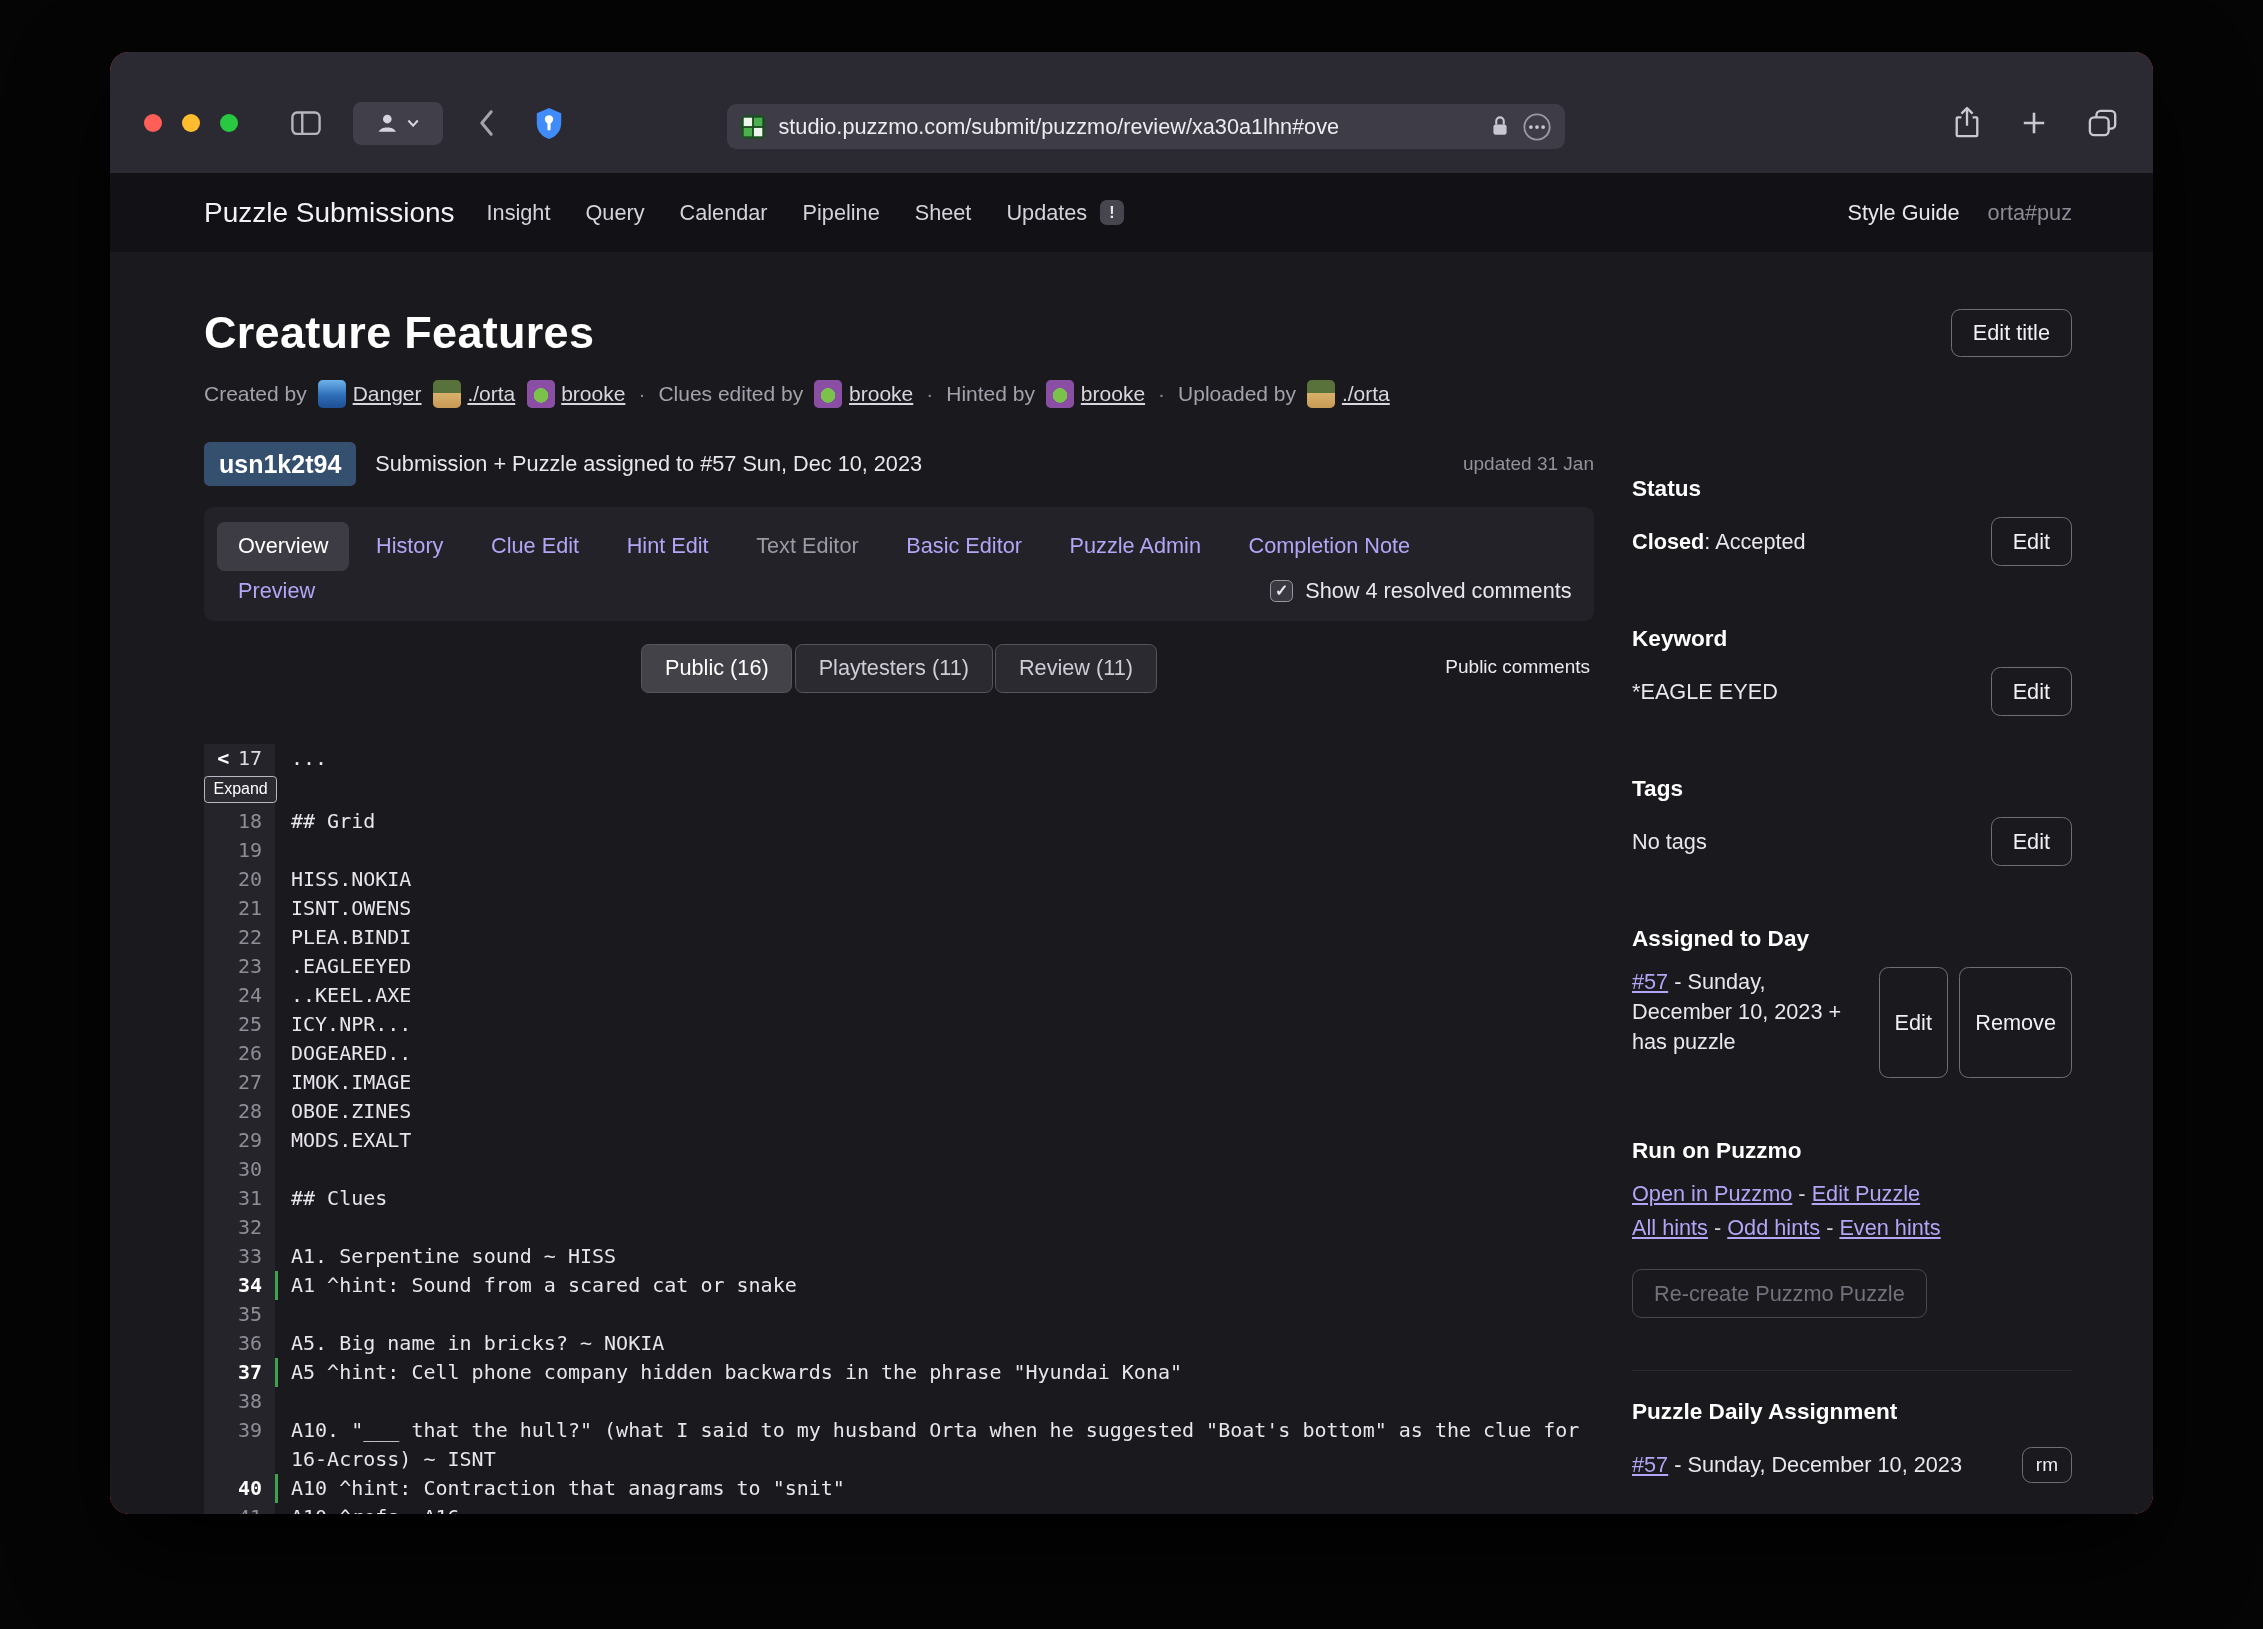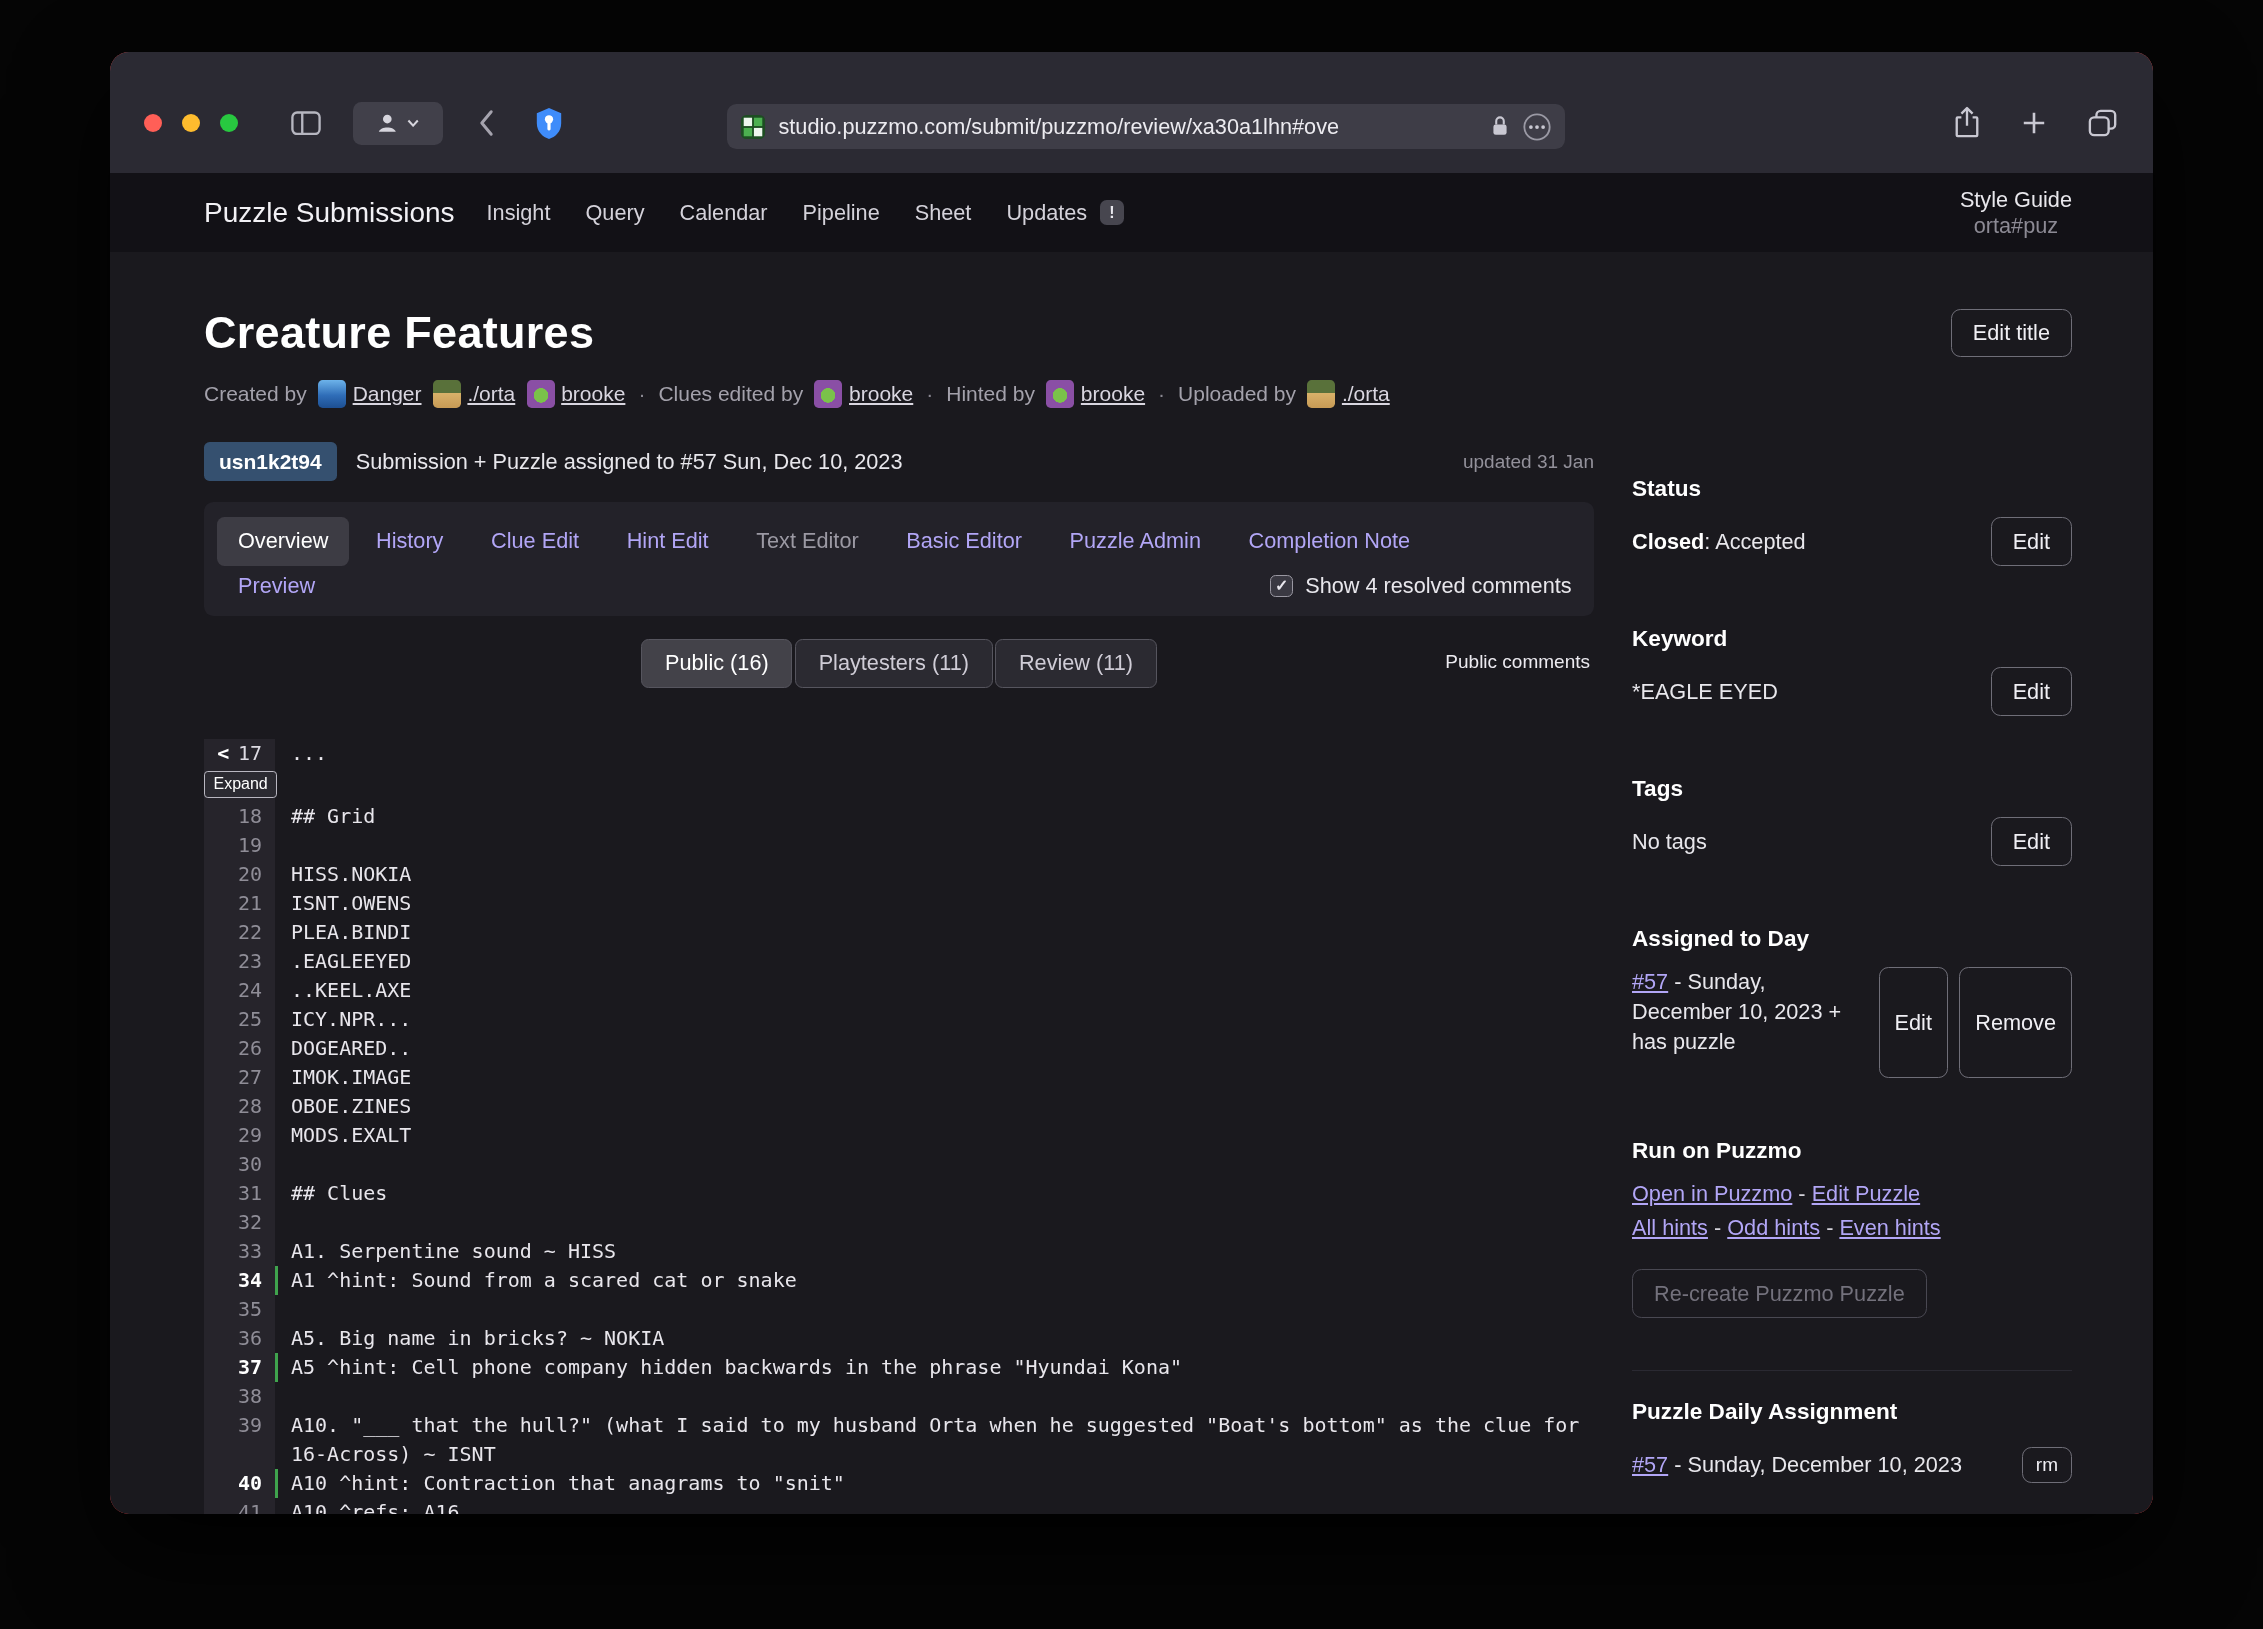--- a/index.html
+++ b/index.html
@@ -27,21 +27,21 @@
   .url-text { flex:1; color:#ecebf0; font-size:21.7px; white-space:nowrap; overflow:hidden; }
   .tb-right { margin-left:auto; display:flex; align-items:center; gap:40px; }
 
   
   .navbar { height:79px; background:#121116; display:flex; align-items:center; padding:0 81px 0 94px; }
   .brand { color:#f2f1f5; font-size:28px; font-weight:500; margin-right:32px; }
   .nav-item { color:#d4d2da; font-size:21.7px; margin-right:35px; }
   .updates-badge { display:inline-flex; width:24.5px; height:24.5px; background:#47464f; border-radius:6.6px;
                    color:#e9e8ee; font-size:16px; font-weight:700; align-items:center; justify-content:center;
                    margin-left:-22.6px; margin-right:35px; vertical-align:middle; }
-  .nav-right { margin-left:auto; display:flex; align-items:center;flex-direction:column; }
+  .nav-right { margin-left:auto; display:flex; gap:28px; align-items:center; }
   .nav-style { color:#e8e7ec; font-size:21.7px; }
   .nav-user { color:#8c8a94; font-size:21.7px; }
 
   
   .content { height:1262px; background:#1a191e; padding:0 81px 0 94px; overflow:hidden; }
   .header-row { margin-top:55px; display:flex; align-items:center; justify-content:space-between; }
   .page-title { color:#ffffff; font-size:45px; font-weight:600; letter-spacing:0.3px;text-align:center; }
   .btn { background:transparent; border:0.9px solid #6f6e78; border-radius:9.4px; color:#f0eff4;
          font-size:21.7px; padding:10.4px 21px; font-family:inherit; }
   .btn.dim { border-color:#494852; color:#73717c; }
@@ -53,21 +53,21 @@
   .av-orta   { background: linear-gradient(180deg,#59713a 0%,#59713a 45%,#d9b26a 45%,#c79a55 100%); }
   .av-brooke { background: radial-gradient(circle at 50% 55%, #7ac24a 0 34%, #8a4fa5 36% 100%); }
   .sep { margin:0 13px; color:#8a8892; }
 
   .grid { margin-top:34px; display:flex; gap:38px; align-items:flex-start; }
   .main-col { width:1390px; flex:none; }
   .side-col { flex:1; padding-top:34px; font-size:21.7px; color:#e8e7ec; }
 
   
   .sub-row { display:flex; align-items:center; gap:19px; }
-  .sub-badge { background:#35506f; color:#fff; font-weight:700; font-size:21px; border-radius:5.6px; padding:7.5px 15px; }
+  .sub-badge { background:#35506f; color:#fff; font-weight:700; font-size:25px; border-radius:5.6px; padding:7.5px 15px; }
   .sub-text { color:#e8e7ec; font-size:21.7px; }
   .sub-updated { margin-left:auto; color:#93919b; font-size:19px; }
 
   
   .tabs-card { margin-top:21px; background:#232229; border-radius:9.4px; padding:15px 13px 17px; }
   .tab-row { display:flex; align-items:center; gap:5.6px; }
   .tab { font-size:21.7px; padding:11.3px 21px; border-radius:7.5px; color:#b2a6f6; white-space:nowrap; }
   .tab.active { background:#3d3c44; color:#ffffff; }
   .tab.muted { color:#9b99a3; }
   .tabs-row2 { margin-top:7.5px; display:flex; align-items:center; justify-content:space-between; padding:0 9.4px 0 21px; }

